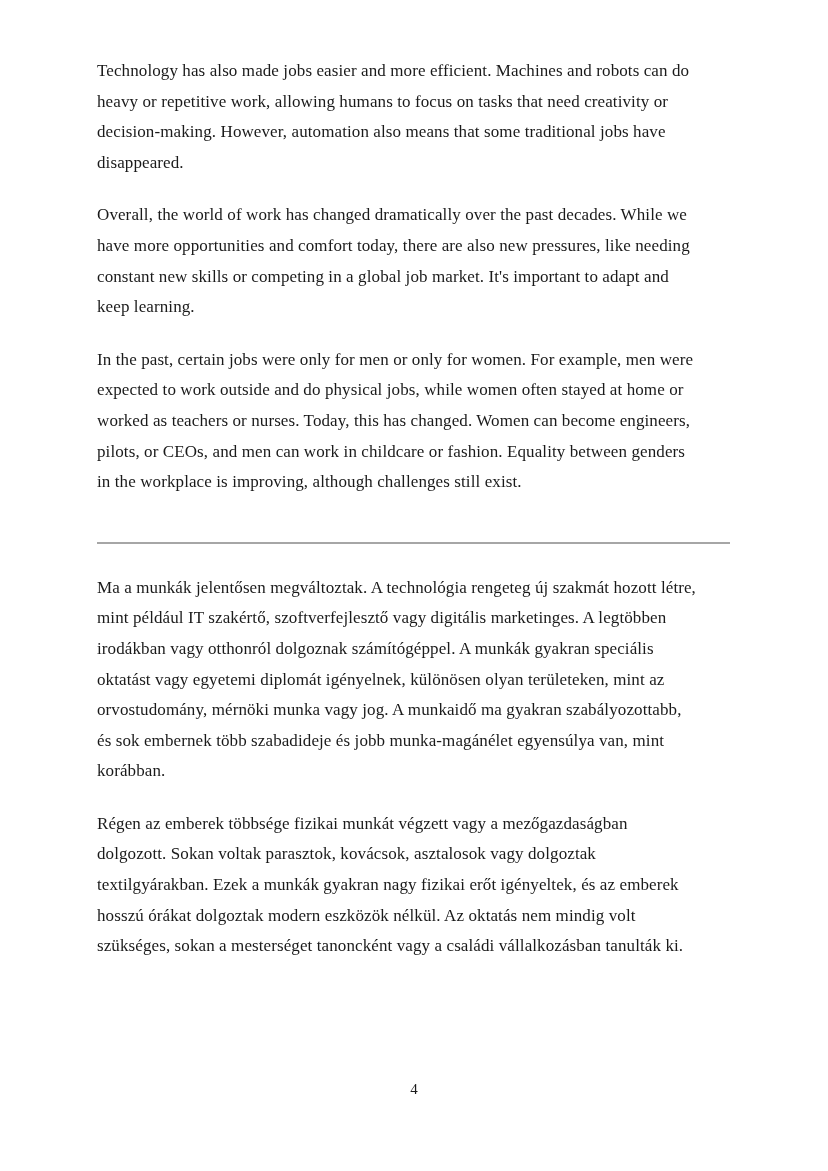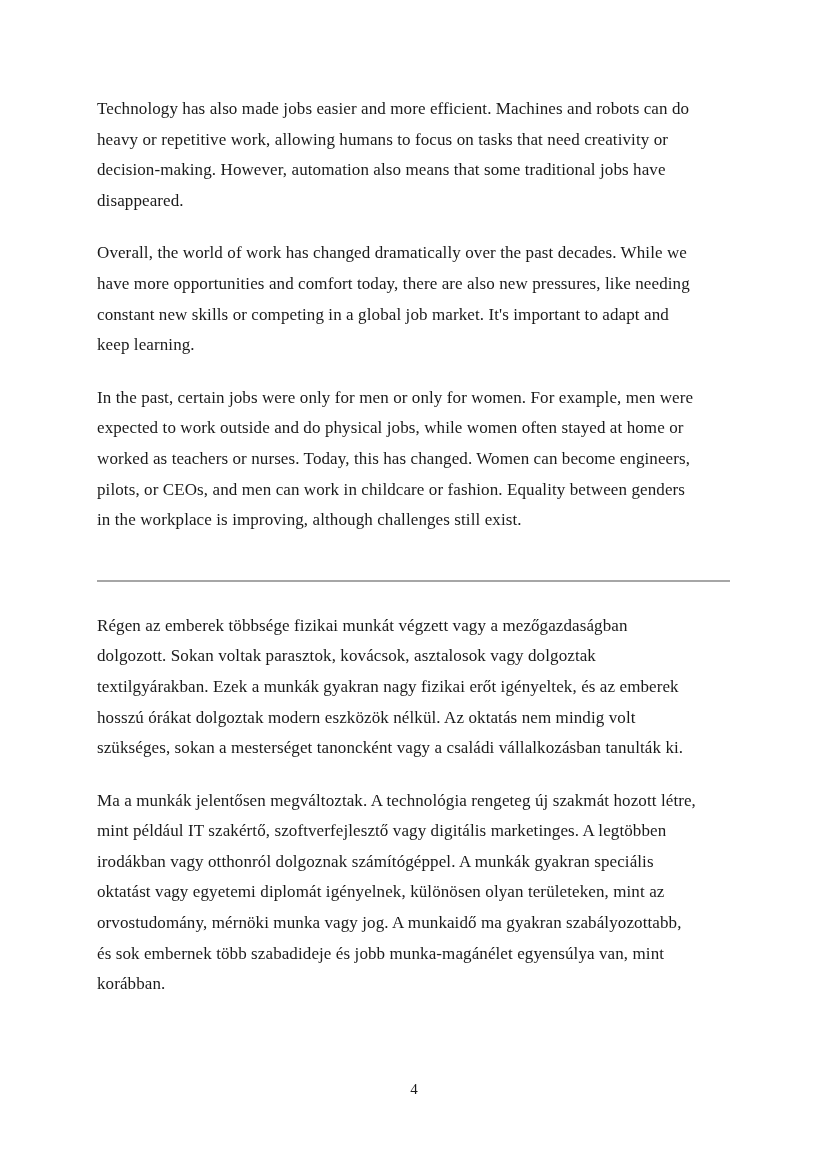--- a/index.html
+++ b/index.html
@@ -18,21 +18,21 @@
     width: 828px;
     height: 1171px;
     background: #ffffff;
     overflow: hidden;
   }
   .content {
     position: absolute;
     top: 0;
     left: 97px;
     width: 660px;
-    padding-top: 94px;
+    padding-top: 56px;
   }
   .para {
     margin: 0 0 22px 0;
     font-size: 17px;
     line-height: 30.6px;
     white-space: pre;          
     letter-spacing: 0.1px;
   }
   .divider {
     border: none;
@@ -69,30 +69,30 @@
       <p class="para">In the past, certain jobs were only for men or only for women. For example, men were
 expected to work outside and do physical jobs, while women often stayed at home or
 worked as teachers or nurses. Today, this has changed. Women can become engineers,
 pilots, or CEOs, and men can work in childcare or fashion. Equality between genders
 in the workplace is improving, although challenges still exist.</p>
     </section>
 
     <hr class="divider">
 
     <section>
-      <p class="para">Régen az emberek többsége fizikai munkát végzett vagy a mezőgazdaságban
-dolgozott. Sokan voltak parasztok, kovácsok, asztalosok vagy dolgoztak
-textilgyárakban. Ezek a munkák gyakran nagy fizikai erőt igényeltek, és az emberek
-hosszú órákat dolgoztak modern eszközök nélkül. Az oktatás nem mindig volt
-szükséges, sokan a mesterséget tanoncként vagy a családi vállalkozásban tanulták ki.</p>
       <p class="para">Ma a munkák jelentősen megváltoztak. A technológia rengeteg új szakmát hozott létre,
 mint például IT szakértő, szoftverfejlesztő vagy digitális marketinges. A legtöbben
 irodákban vagy otthonról dolgoznak számítógéppel. A munkák gyakran speciális
 oktatást vagy egyetemi diplomát igényelnek, különösen olyan területeken, mint az
 orvostudomány, mérnöki munka vagy jog. A munkaidő ma gyakran szabályozottabb,
 és sok embernek több szabadideje és jobb munka-magánélet egyensúlya van, mint
 korábban.</p>
+      <p class="para">Régen az emberek többsége fizikai munkát végzett vagy a mezőgazdaságban
+dolgozott. Sokan voltak parasztok, kovácsok, asztalosok vagy dolgoztak
+textilgyárakban. Ezek a munkák gyakran nagy fizikai erőt igényeltek, és az emberek
+hosszú órákat dolgoztak modern eszközök nélkül. Az oktatás nem mindig volt
+szükséges, sokan a mesterséget tanoncként vagy a családi vállalkozásban tanulták ki.</p>
     </section>
 
   </div>
 
   <div class="footer">4</div>
 </div>
 
 </body></html>

